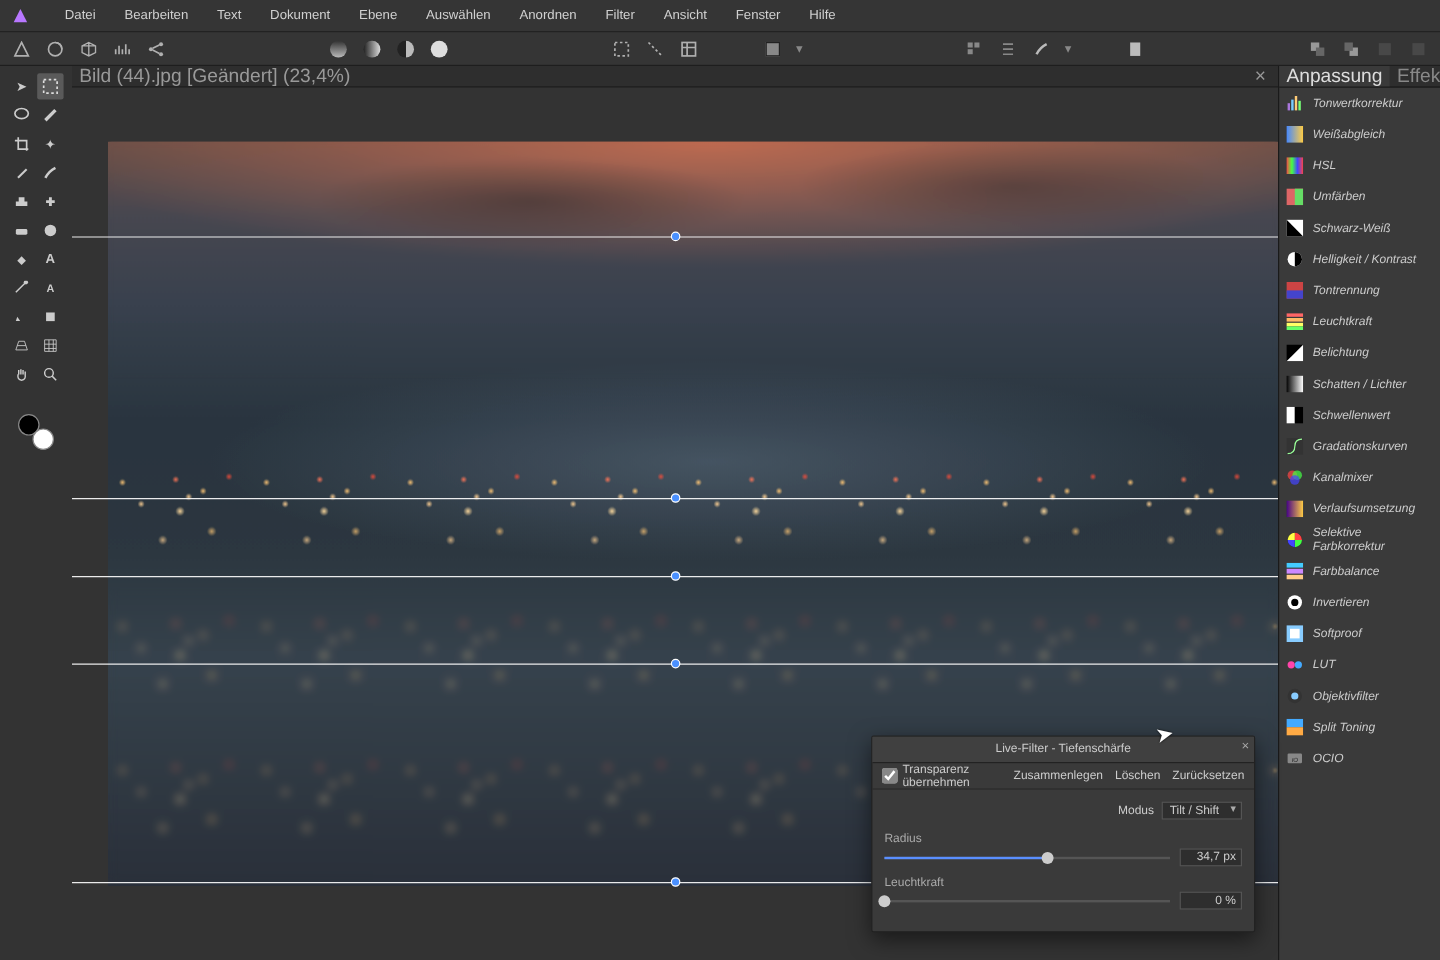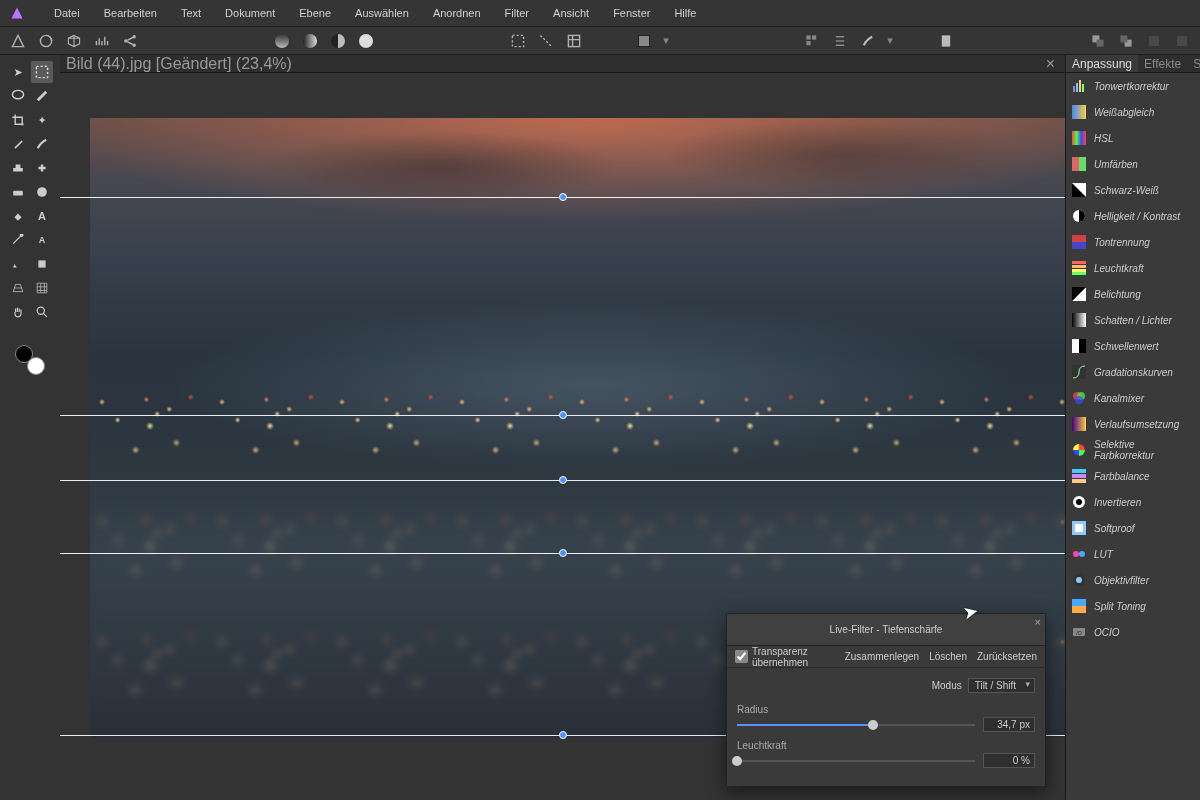--- a/index.html
+++ b/index.html
@@ -59,30 +59,30 @@
   background-size: 120px 120px;
 }
 .blur-top   { position:absolute; left:0; right:0; top:0;    height:32%;  backdrop-filter: blur(2px); -webkit-backdrop-filter: blur(2px); }
 .blur-bot   { position:absolute; left:0; right:0; bottom:0; height:40%;  backdrop-filter: blur(4px); -webkit-backdrop-filter: blur(4px); }
 .ts-overlay { position: absolute; inset: 0; pointer-events: none; }
 .ts-line { position: absolute; left: 0; right: 0; height: 0; border-top: 1px solid rgba(255,255,255,0.9); }
 .ts-handle { position: absolute; width: 8px; height: 8px; border-radius: 50%; background: #4a90ff; border: 1px solid #fff; transform: translate(-50%,-50%); }
 
 
 .right-panels { width: 135px; background: #3a3a3a; border-left: 1px solid #1a1a1a; display: flex; flex-direction: column; }
-.panel-tabs { height: 18px; display: flex; font-size: 12px; background: #2e2e2e; border-bottom: 1px solid #1a1a1a; }
+.panel-tabs { height: 18px; display: flex; font-size: 16px; background: #2e2e2e; border-bottom: 1px solid #1a1a1a; }
 .ptab { padding: 0 6px; display:flex; align-items:center; color:#888; cursor:default; }
 .ptab.active { color: #ddd; background: #3a3a3a; }
 .adj-list { flex: 1; overflow: auto; font-style: italic; }
 .adj-item { height: 26px; display: flex; align-items: center; padding: 0 6px; gap: 8px; color: #ccc; font-size: 10px; cursor: default; }
 .adj-icon { width: 14px; height: 14px; flex: 0 0 14px; }
 
 
 .dialog { position: absolute; left: 726px; width: 320px; top: 613px; background: #3a3a3a; border: 1px solid #222; border-radius: 2px; box-shadow: 0 6px 18px rgba(0,0,0,0.5); font-size: 10px; color: #ccc; }
-.dlg-title { height: 32px; display:flex; align-items:center; justify-content:center; background:#404040; border-bottom:1px solid #222; position:relative; }
+.dlg-title { height: 22px; display:flex; align-items:center; justify-content:center; background:#404040; border-bottom:1px solid #222; position:relative; }
 .dlg-close { position:absolute; right:4px; top:2px; color:#aaa; font-size:11px; cursor:default; }
 .dlg-bar { display:flex; align-items:center; height:22px; padding:0 8px; gap:10px; border-bottom:1px solid #2a2a2a; }
 .dlg-bar .chk { display:flex; align-items:center; gap:4px; }
 .dlg-link { color:#ccc; cursor:default; }
 .dlg-body { padding: 6px 10px; }
 .dlg-row-right { display:flex; align-items:center; justify-content:flex-end; gap:6px; height:22px; }
 .modus-sel { background:#2e2e2e; border:1px solid #555; padding:1px 18px 1px 6px; position:relative; font-size:10px; min-width:60px; }
 .modus-sel::after { content:'▾'; position:absolute; right:4px; top:0; color:#aaa; font-size:9px; }
 .slider-block { margin-top:8px; }
 .slider-label { display:block; margin-bottom:2px; color:#aaa; }

